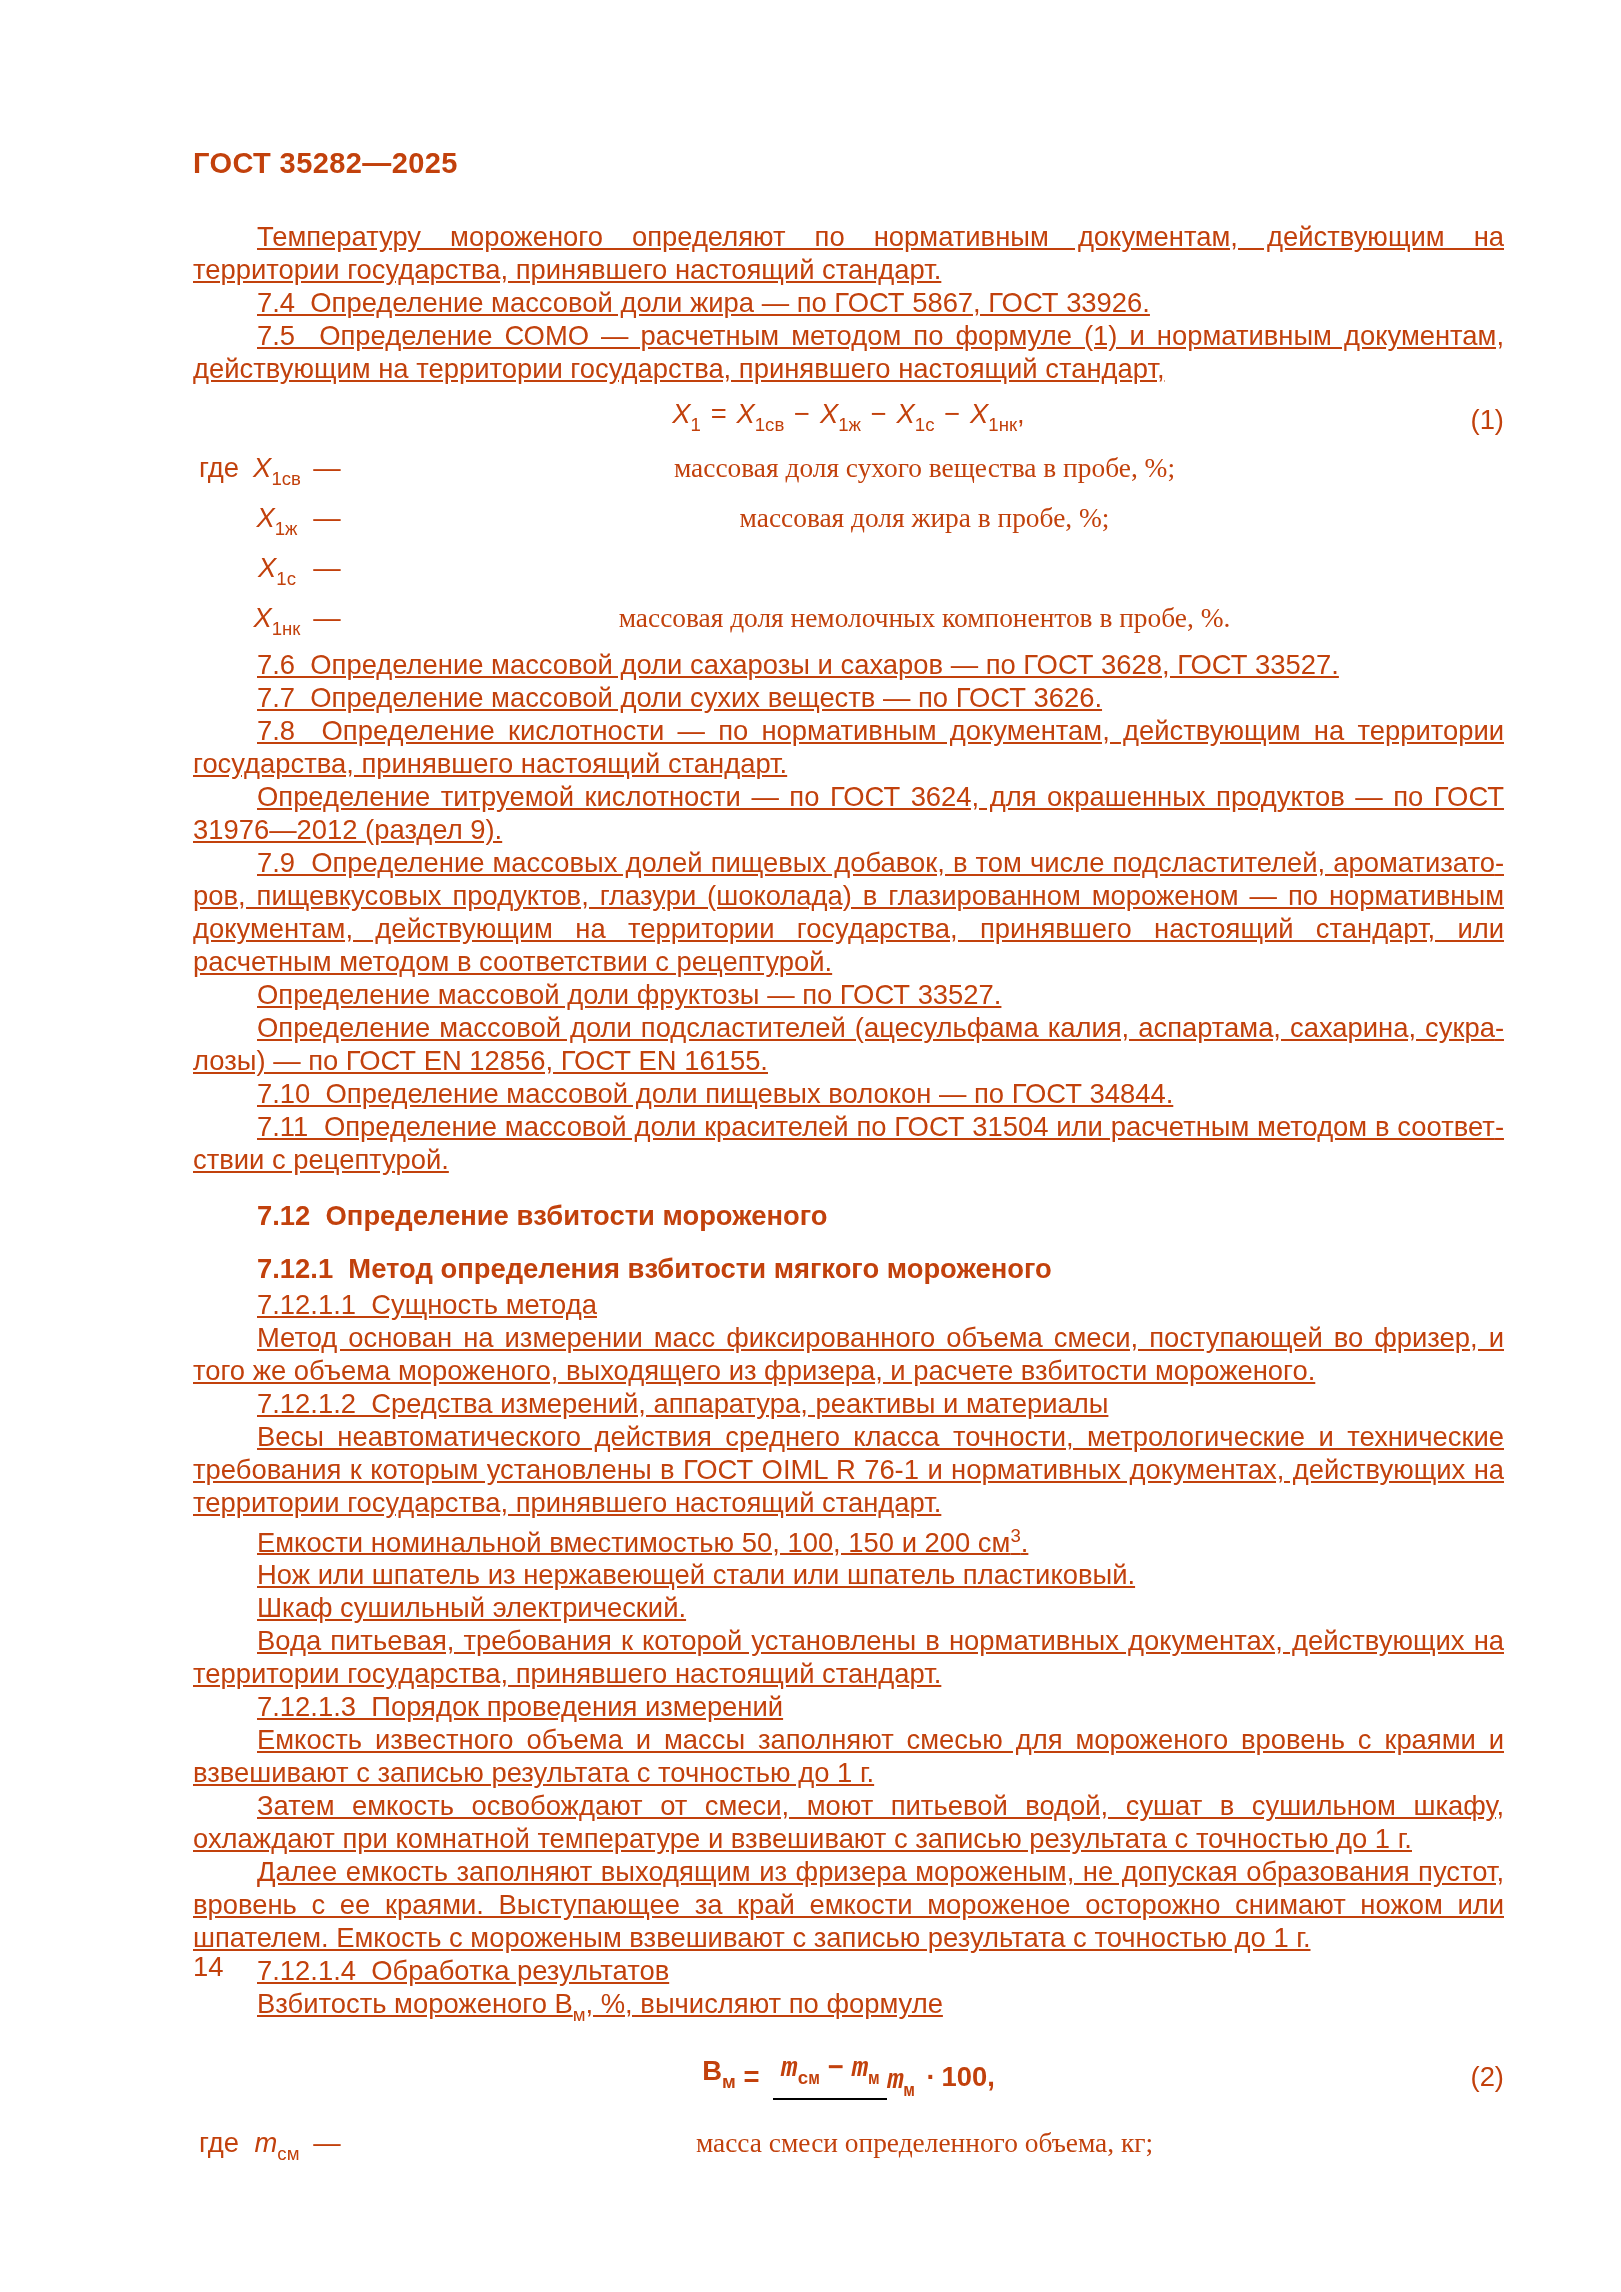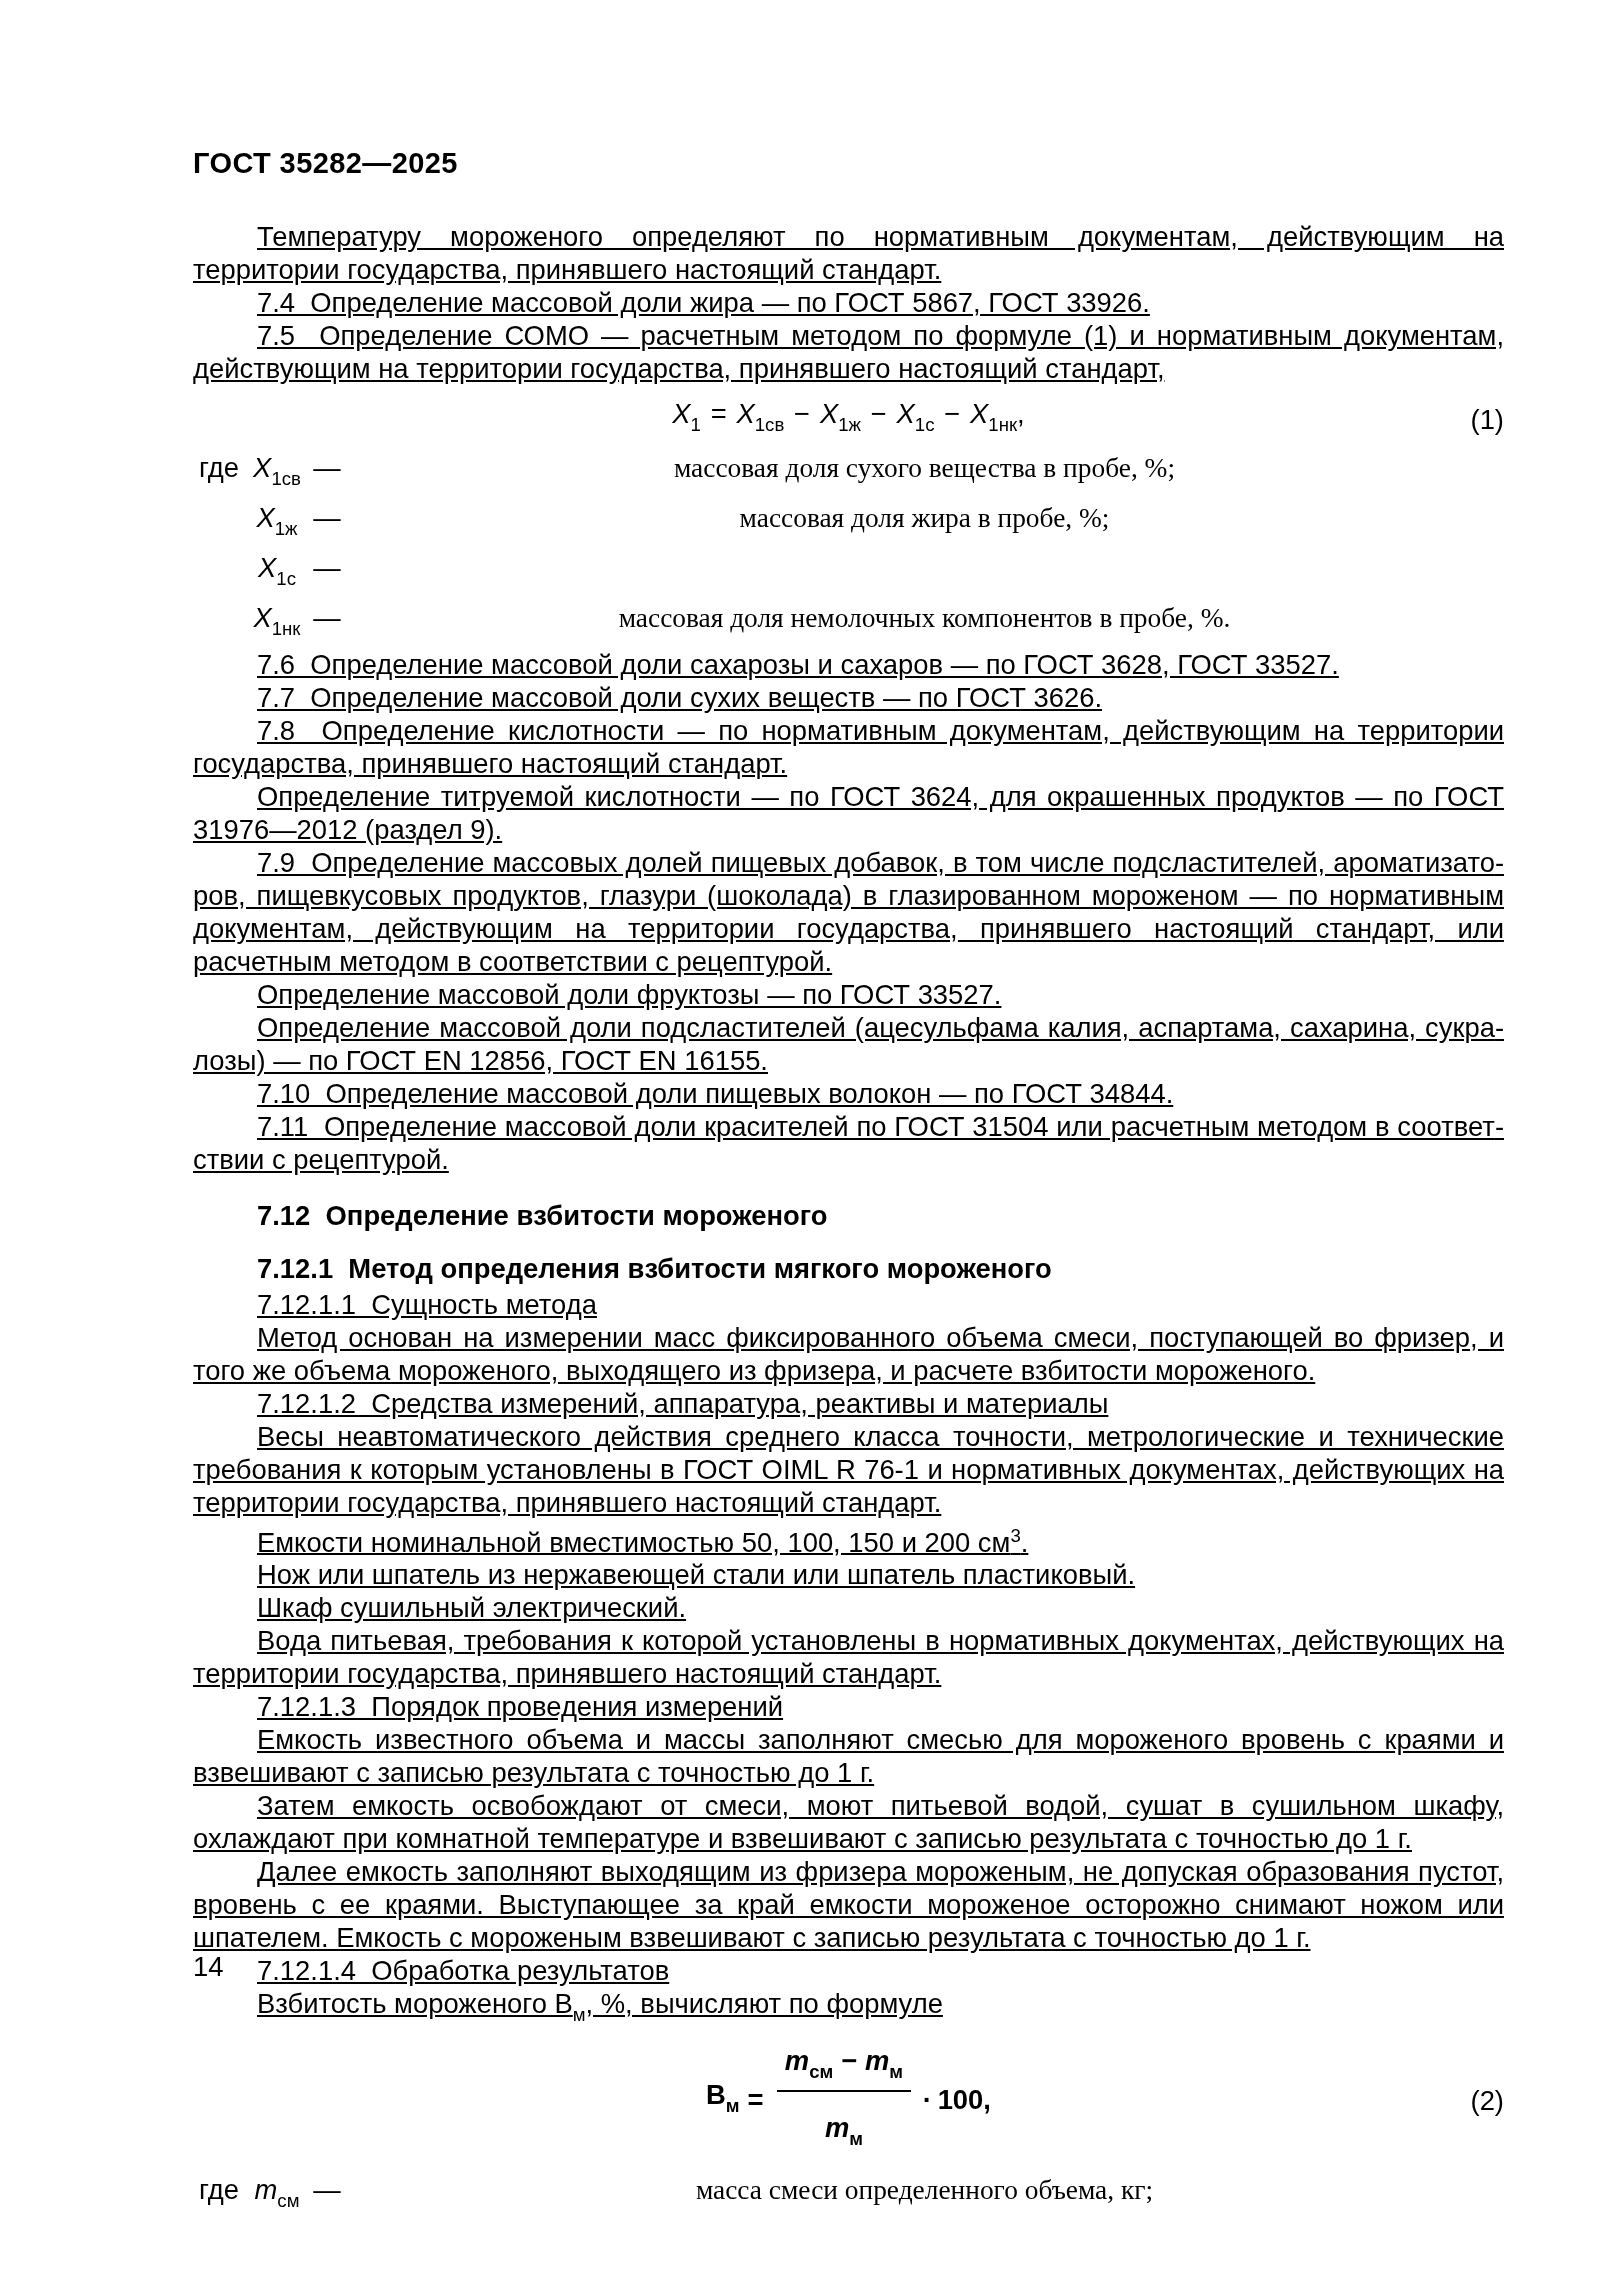--- a/index.html
+++ b/index.html
@@ -1,33 +1,33 @@
 <!DOCTYPE html>
 <html lang="ru"><head>
 <meta charset="utf-8">
 <style>
   html,body{margin:0;padding:0;background:#ffffff;}
-  .page{position:relative;width:1621px;height:2293px;background:#ffffff;color:#000000;
+  .page{position:relative;width:1621px;height:2293px;background:#ffffff;color:#c2410c;
         font-family:"Liberation Sans","DejaVu Sans",sans-serif;font-size:27.4px;line-height:33px;overflow:hidden;}
   .header{position:absolute;left:193px;top:147px;font-size:29px;font-weight:700;letter-spacing:0.4px;}
   .content{position:absolute;left:193px;top:220px;width:1311px;}
   .para{margin:0;text-indent:64px;text-align:justify;hyphens:manual;text-decoration:underline;}
   .heading{margin:23.5px 0 2.9px;font-weight:700;text-indent:64px;text-align:left;}
   .heading2{margin:19.6px 0 2.9px;font-weight:700;text-indent:64px;text-align:left;}
   
   .formula-row{position:relative;display:flex;align-items:baseline;justify-content:center;margin:11.8px 0 7.8px;}
   .formula-row.f2{align-items:center;margin:13.7px 0 11.8px;font-weight:700;}
   .term{white-space:nowrap;}
   .fvar{font-style:italic;}
   .fvarb{font-style:italic;font-weight:700;}
   .fsub{font-size:18.6px;vertical-align:-7.8px;font-style:normal;}
   .fop{margin:0 9.8px;}
   .fop2{margin:0 7.8px;}
   .fnum{position:absolute;right:0;top:50%;transform:translateY(-50%);font-weight:400;}
-  .frac{display:inline-flex;flex-direction:column;align-items:center;margin:0 5.9px;line-height:32px;}
+  .frac{display:inline-flex;flex-direction:row;align-items:center;margin:0 5.9px;line-height:32px;font-family:Liberation Mono, monospace;}
   .frac .num{padding:0 7.8px 2px;border-bottom:2.9px solid #000;white-space:nowrap;}
   .frac .den{padding-top:20px;white-space:nowrap;}
   .fdot{margin:0 5.9px;}
   
   .def-row{display:flex;align-items:baseline;line-height:39px;text-align:center;}
   .def-lead{flex:0 0 52px;}
   .def-term{flex:0 0 64px;white-space:nowrap;}
   .def-dash{flex:0 0 36px;}
   .def-text{flex:1;font-family:Liberation Serif, serif;}
   .def2{margin-top:15.7px;}

